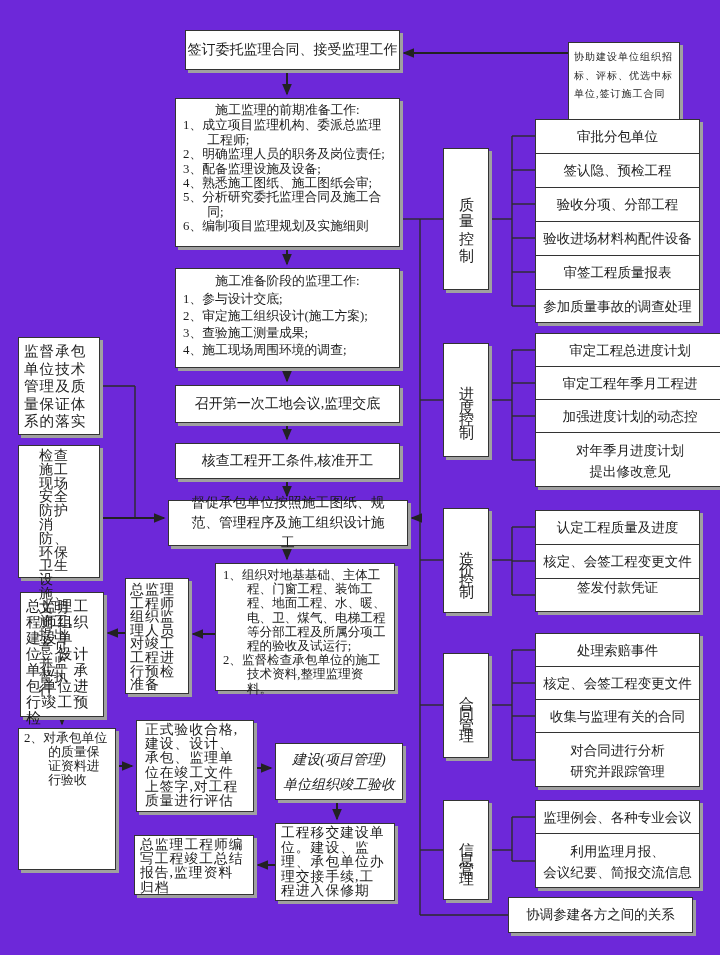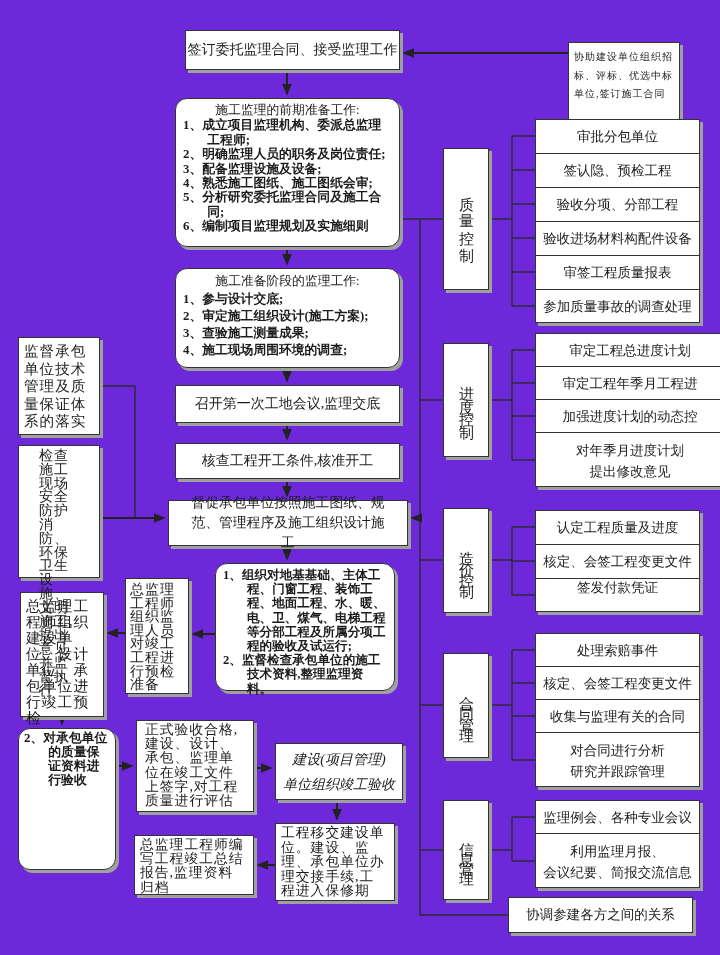--- a/index.html
+++ b/index.html
@@ -4,23 +4,23 @@
 <style>
   html,body{margin:0;padding:0;background:#fbfbfb;}
   .canvas{position:relative;width:720px;height:955px;background:#6d28d9;overflow:hidden;
           font-family:"Liberation Serif","DejaVu Serif",serif;color:#1c1c1c;}
   svg.wires{position:absolute;left:0;top:0;z-index:0;}
   .box{position:absolute;z-index:1;box-sizing:border-box;background:#fff;
        border:1.5px solid #333;box-shadow:3px 3px 0 #a0a0a0;}
   .ctr{display:flex;align-items:center;justify-content:center;text-align:center;}
   .pre{white-space:pre-line;font-style:italic;}
   .f14{font-size:14px;line-height:20px;}
-  .list{padding:4px 7px;font-size:12.8px;line-height:14.4px;border-radius:12px;}
+  .list{padding:4px 7px;font-size:12.8px;line-height:14.4px;}
   .list .ttl{text-align:center;margin-bottom:1px;}
-  .list .li{padding-left:1.9em;text-indent:-1.9em;font-weight:bold;}
+  .list .li{padding-left:1.9em;text-indent:-1.9em;}
   .smallbox{font-size:14.6px;line-height:14.6px;padding:5px 5px;word-break:break-all;
             letter-spacing:1px;}
   .vcat{display:flex;align-items:center;justify-content:center;}
   .vcat span{writing-mode:vertical-lr;text-orientation:upright;font-size:15px;}
   .grp{position:absolute;z-index:1;box-sizing:border-box;background:#fff;
        border:1.5px solid #333;box-shadow:3px 3px 0 #a0a0a0;}
   .row{box-sizing:border-box;display:flex;align-items:center;justify-content:center;
        text-align:center;font-size:13.5px;line-height:21px;white-space:pre-line;}
   .row + .row{border-top:1.5px solid #333;}
 </style>

